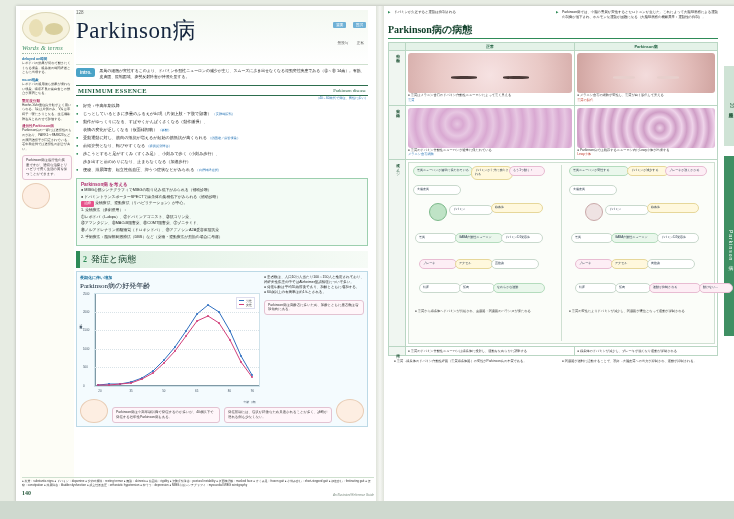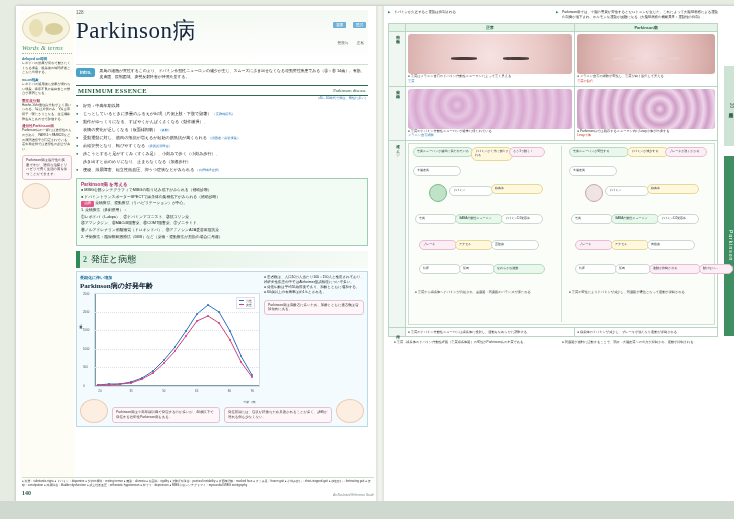--- a/index.html
+++ b/index.html
@@ -37,21 +37,21 @@
   .subbox{margin-top:4px;border:1px solid #9ccfae;background:#f3fbf5;padding:3px 4px;}
   .subbox-h{font-size:4.6px;color:#b0306e;font-weight:bold;}
   .subbox p{margin:1px 0;font-size:3.8px;line-height:1.5;color:#222;}
   .treat-tag{display:inline-block;background:#e7528b;color:#fff;font-size:3.6px;padding:0 3px;border-radius:1px;}
   .sec2{margin-top:5px;}
   .sec2-h{display:flex;align-items:center;gap:4px;background:linear-gradient(to right,#dff0e3,#f6fbf6);border-left:4px solid #2e8b57;padding:2px 3px;}
   .sec2-h .n{font-family:"Liberation Serif",serif;font-size:8px;color:#2e8b57;font-weight:bold;}
   .sec2-h .t{font-family:"Liberation Serif",serif;font-size:9px;color:#14402a;font-weight:normal;}
   .chartwrap{margin-top:3px;border:1px solid #bcd9e6;background:#f4fbfe;padding:3px;}
   .chart-h{font-size:4px;color:#1b6f9c;font-weight:bold;}
-  .chart-title{font-family:"Liberation Serif",serif;font-size:7px;color:#123;margin:1px 0 2px 0;font-weight:bold;}
+  .chart-title{font-family:"Liberation Serif",serif;font-size:7px;color:#123;margin:1px 0 2px 0;}
   .chart-area{position:relative;height:92px;background:#fff;border:1px solid #cfe2ea;}
   .grid-line{position:absolute;left:0;right:0;border-top:1px dotted #d9e3e8;}
   .axis-y{position:absolute;left:0;top:0;bottom:0;width:1px;background:#7f99a5;}
   .axis-x{position:absolute;left:0;right:0;bottom:0;height:1px;background:#7f99a5;}
   .ylab{position:absolute;left:-12px;font-size:2.9px;color:#456;}
   .xlab{position:absolute;bottom:-7px;font-size:2.9px;color:#456;transform:translateX(-50%);}
   .legend{position:absolute;right:4px;top:3px;font-size:3px;color:#333;background:rgba(255,255,255,.85);border:1px solid #dde;padding:1px 2px;}
   .legend i{display:inline-block;width:5px;height:0;border-top:1.4px solid #d23f7a;vertical-align:middle;margin-right:2px;}
   .legend i.b{border-top-color:#2f6fc0;}
   .callout{border:1px solid #e3c3d2;background:#fff6fa;font-size:3.4px;line-height:1.45;color:#333;padding:2px 3px;border-radius:3px;}
@@ -290,20 +290,21 @@
     <div class="rp">
       <div class="rp-tab">Parkinson病</div>
       <div class="rp-tab2">20 神経系疾患</div>
 
       <div class="rp-inner">
         <div class="rp-top">
           <div class="col">ドパミンが欠乏すると運動は抑制される</div>
           <div class="col">Parkinson病では、中脳の黒質が変性するとセロトニンが生じた。これによって大脳基底核による運動の制御が低下され、ホルモンな運動が困難になる（大脳基底核の機能異常：運動性の抑制）。</div>
         </div>
 
+        <div class="rp-title">Parkinson病の病態</div>
 
         <table class="tbl">
           <tbody>
               <tr>
             <th class="rowlab"></th>
             <th>正常</th>
             <th>Parkinson病</th>
           </tr>
           <tr>
             <td class="rowlab"><span>中脳の断面像</span></td>

